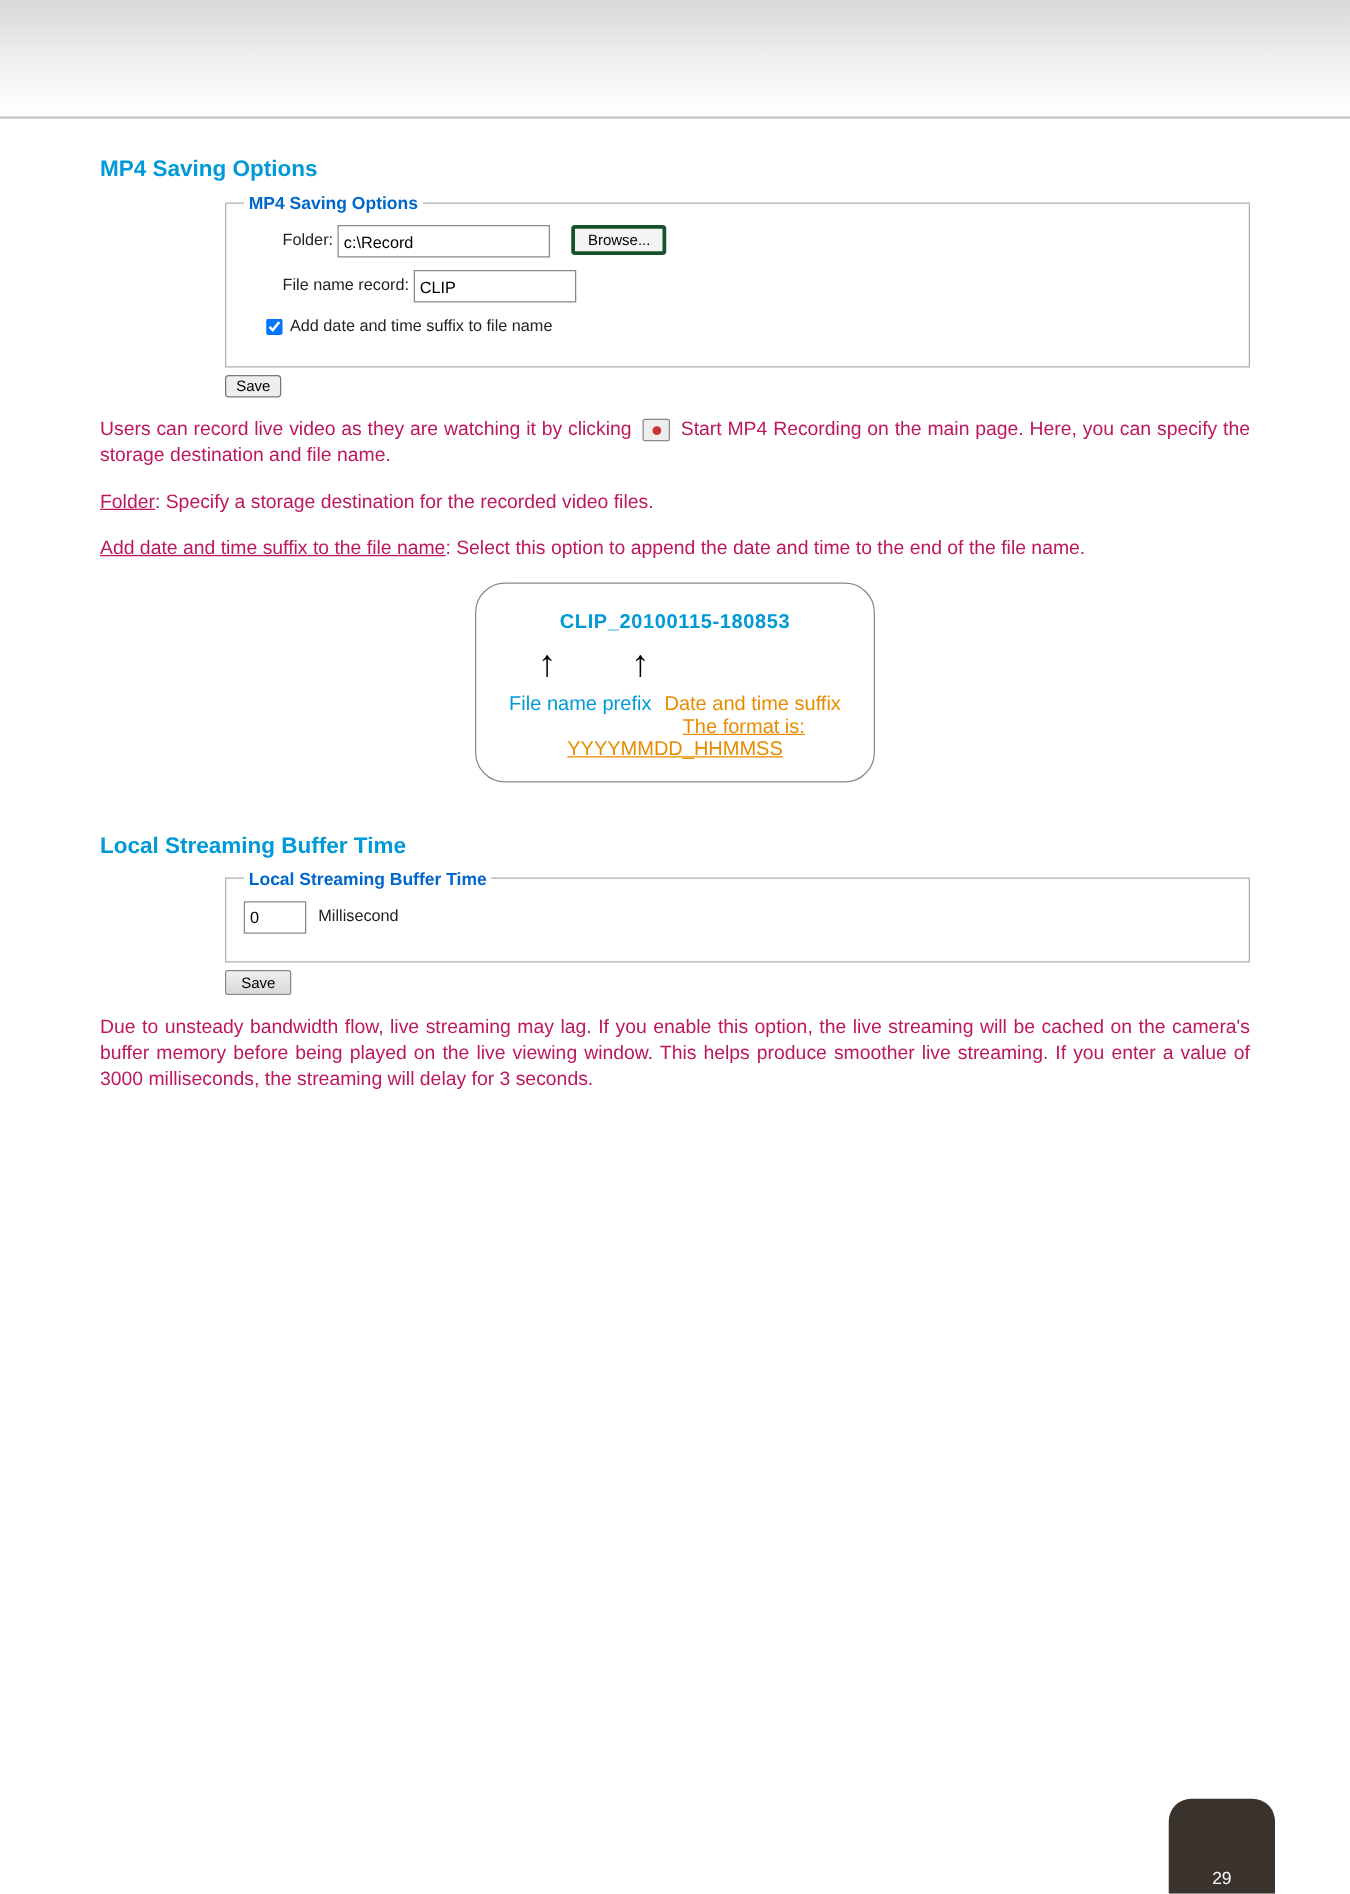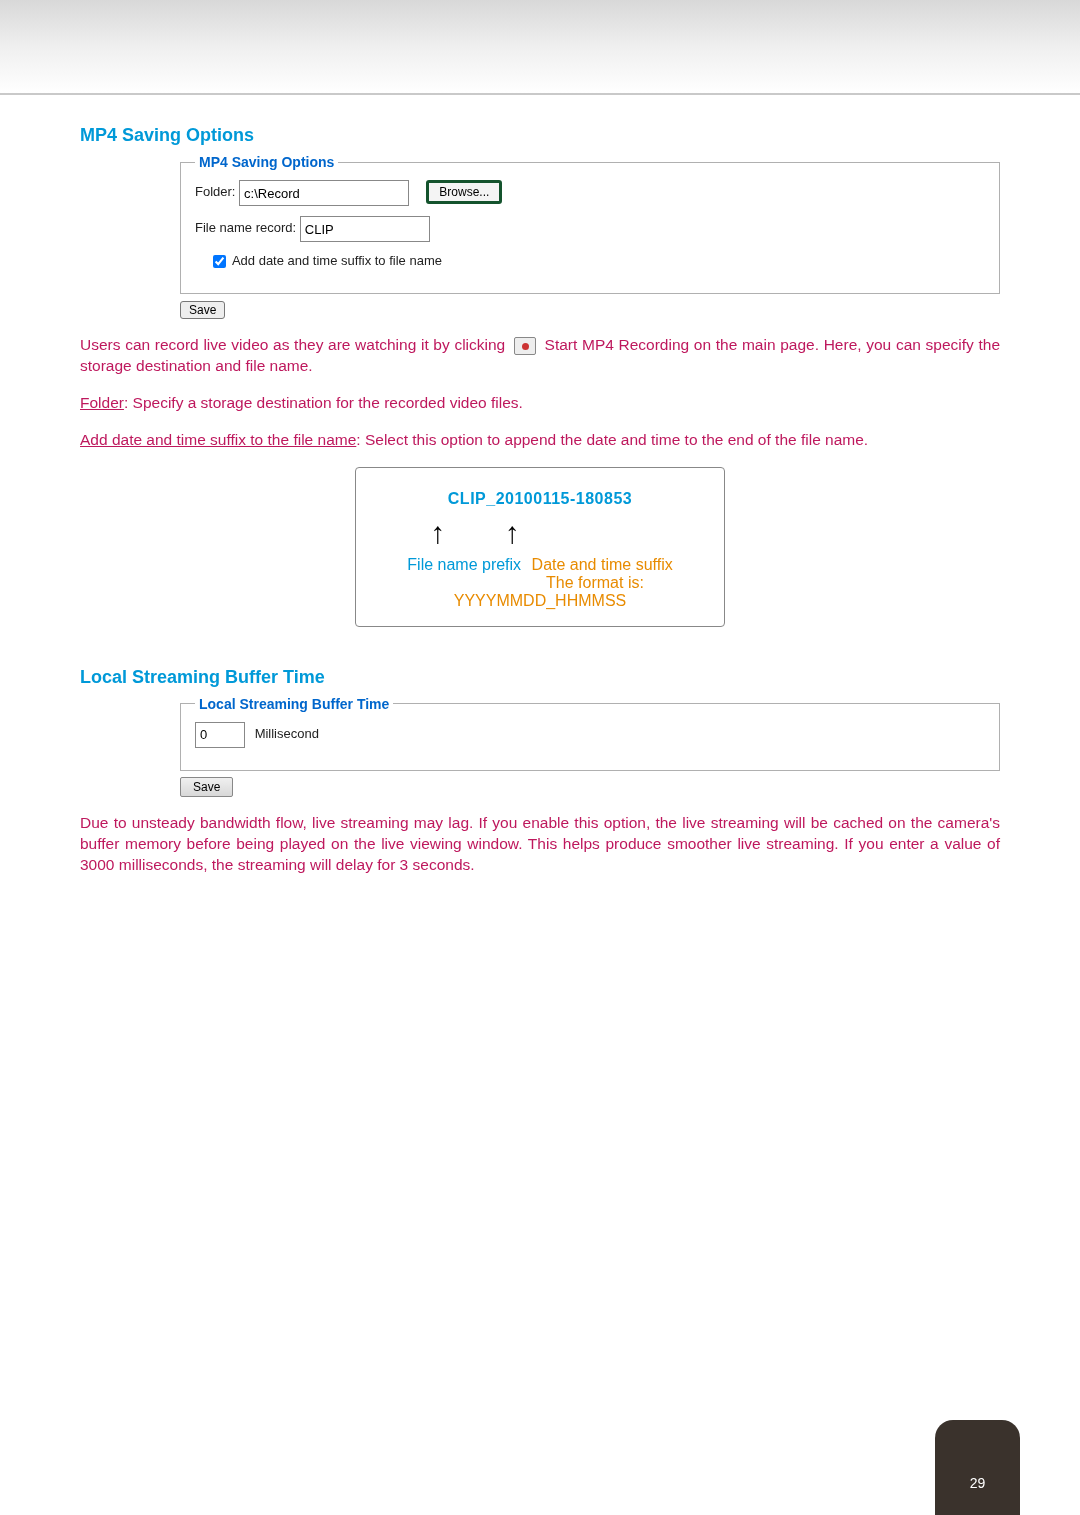--- a/index.html
+++ b/index.html
@@ -31,21 +31,21 @@
     margin: 0 0 6px 100px;
     padding: 10px 14px 12px 14px;
   }
   legend {
     color: #0066cc;
     font-weight: bold;
     font-size: 14px;
     padding: 0 4px;
   }
   .row { margin-bottom: 10px; font-size: 13px; color: #222; }
-  .row label { display: inline-block; }
+  .row label { display: inline-block; margin-left: 31px; }
   .txt {
     border: 1px solid #888;
     font-size: 13px;
     padding: 12px 4px;
     font-family: inherit;
     height: 20px;
     vertical-align: middle;
   }
   .btn {
     border: 3px solid #14532d;
@@ -95,42 +95,42 @@
   }
   .record-icon::after {
     content: "";
     position: absolute;
     left: 7px; top: 5px;
     width: 7px; height: 7px;
     background: #cc3333;
     border-radius: 50%;
   }
   .example-box {
-    width: 370px;
+    width: 320px;
     margin: 6px auto 40px auto;
     border: 1px solid #888;
-    border-radius: 4px;
+    border-radius: 24px;
     padding: 22px 18px 16px 18px;
     text-align: center;
     position: relative;
   }
   .example-title { color: #0099d8; font-weight: bold; font-size: 16px; letter-spacing: 0.5px; }
   .arrow { font-size: 30px; line-height: 1; display: inline-block; }
   .arrow-row { margin-top: 10px; }
   .arrow1 { margin-left: -130px; }
   .arrow2 { margin-left: 55px; }
   .caption-row { margin-top: 8px; font-size: 16px; }
   .cap-blue { color: #0099d8; }
   .cap-orange { color: #e88b00; }
   .page-tab {
     position: absolute;
     right: 60px;
     bottom: 0;
     width: 85px;
-    height: 95px;
+    height: 76px;
     background: #3a322c;
     border-top-left-radius: 18px;
     border-top-right-radius: 18px;
     color: #fff;
     font-size: 14px;
     text-align: center;
     padding-top: 55px;
   }
 </style>
 </head>
@@ -178,21 +178,21 @@
 
   <div class="example-box">
     <div class="example-title">CLIP_20100115-180853</div>
     <div class="arrow-row">
       <span class="arrow arrow1">↑</span>
       <span class="arrow arrow2">↑</span>
     </div>
     <div class="caption-row">
       <span class="cap-blue" style="margin-right:6px;">File name prefix</span>
       <span class="cap-orange">Date and time suffix</span><br>
-      <span class="cap-orange" style="margin-left:110px;">The format is: YYYYMMDD_HHMMSS</span>
+      <span class="cap-orange" style="margin-left:110px;text-decoration:underline;">The format is: YYYYMMDD_HHMMSS</span>
     </div>
   </div>
 
   <div class="blue-heading">Local Streaming Buffer Time</div>
 
   <fieldset>
     <legend>Local Streaming Buffer Time</legend>
     <div class="row">
       <input class="txt" style="width: 50px;" value="0">
       <span style="margin-left:6px;">Millisecond</span>

